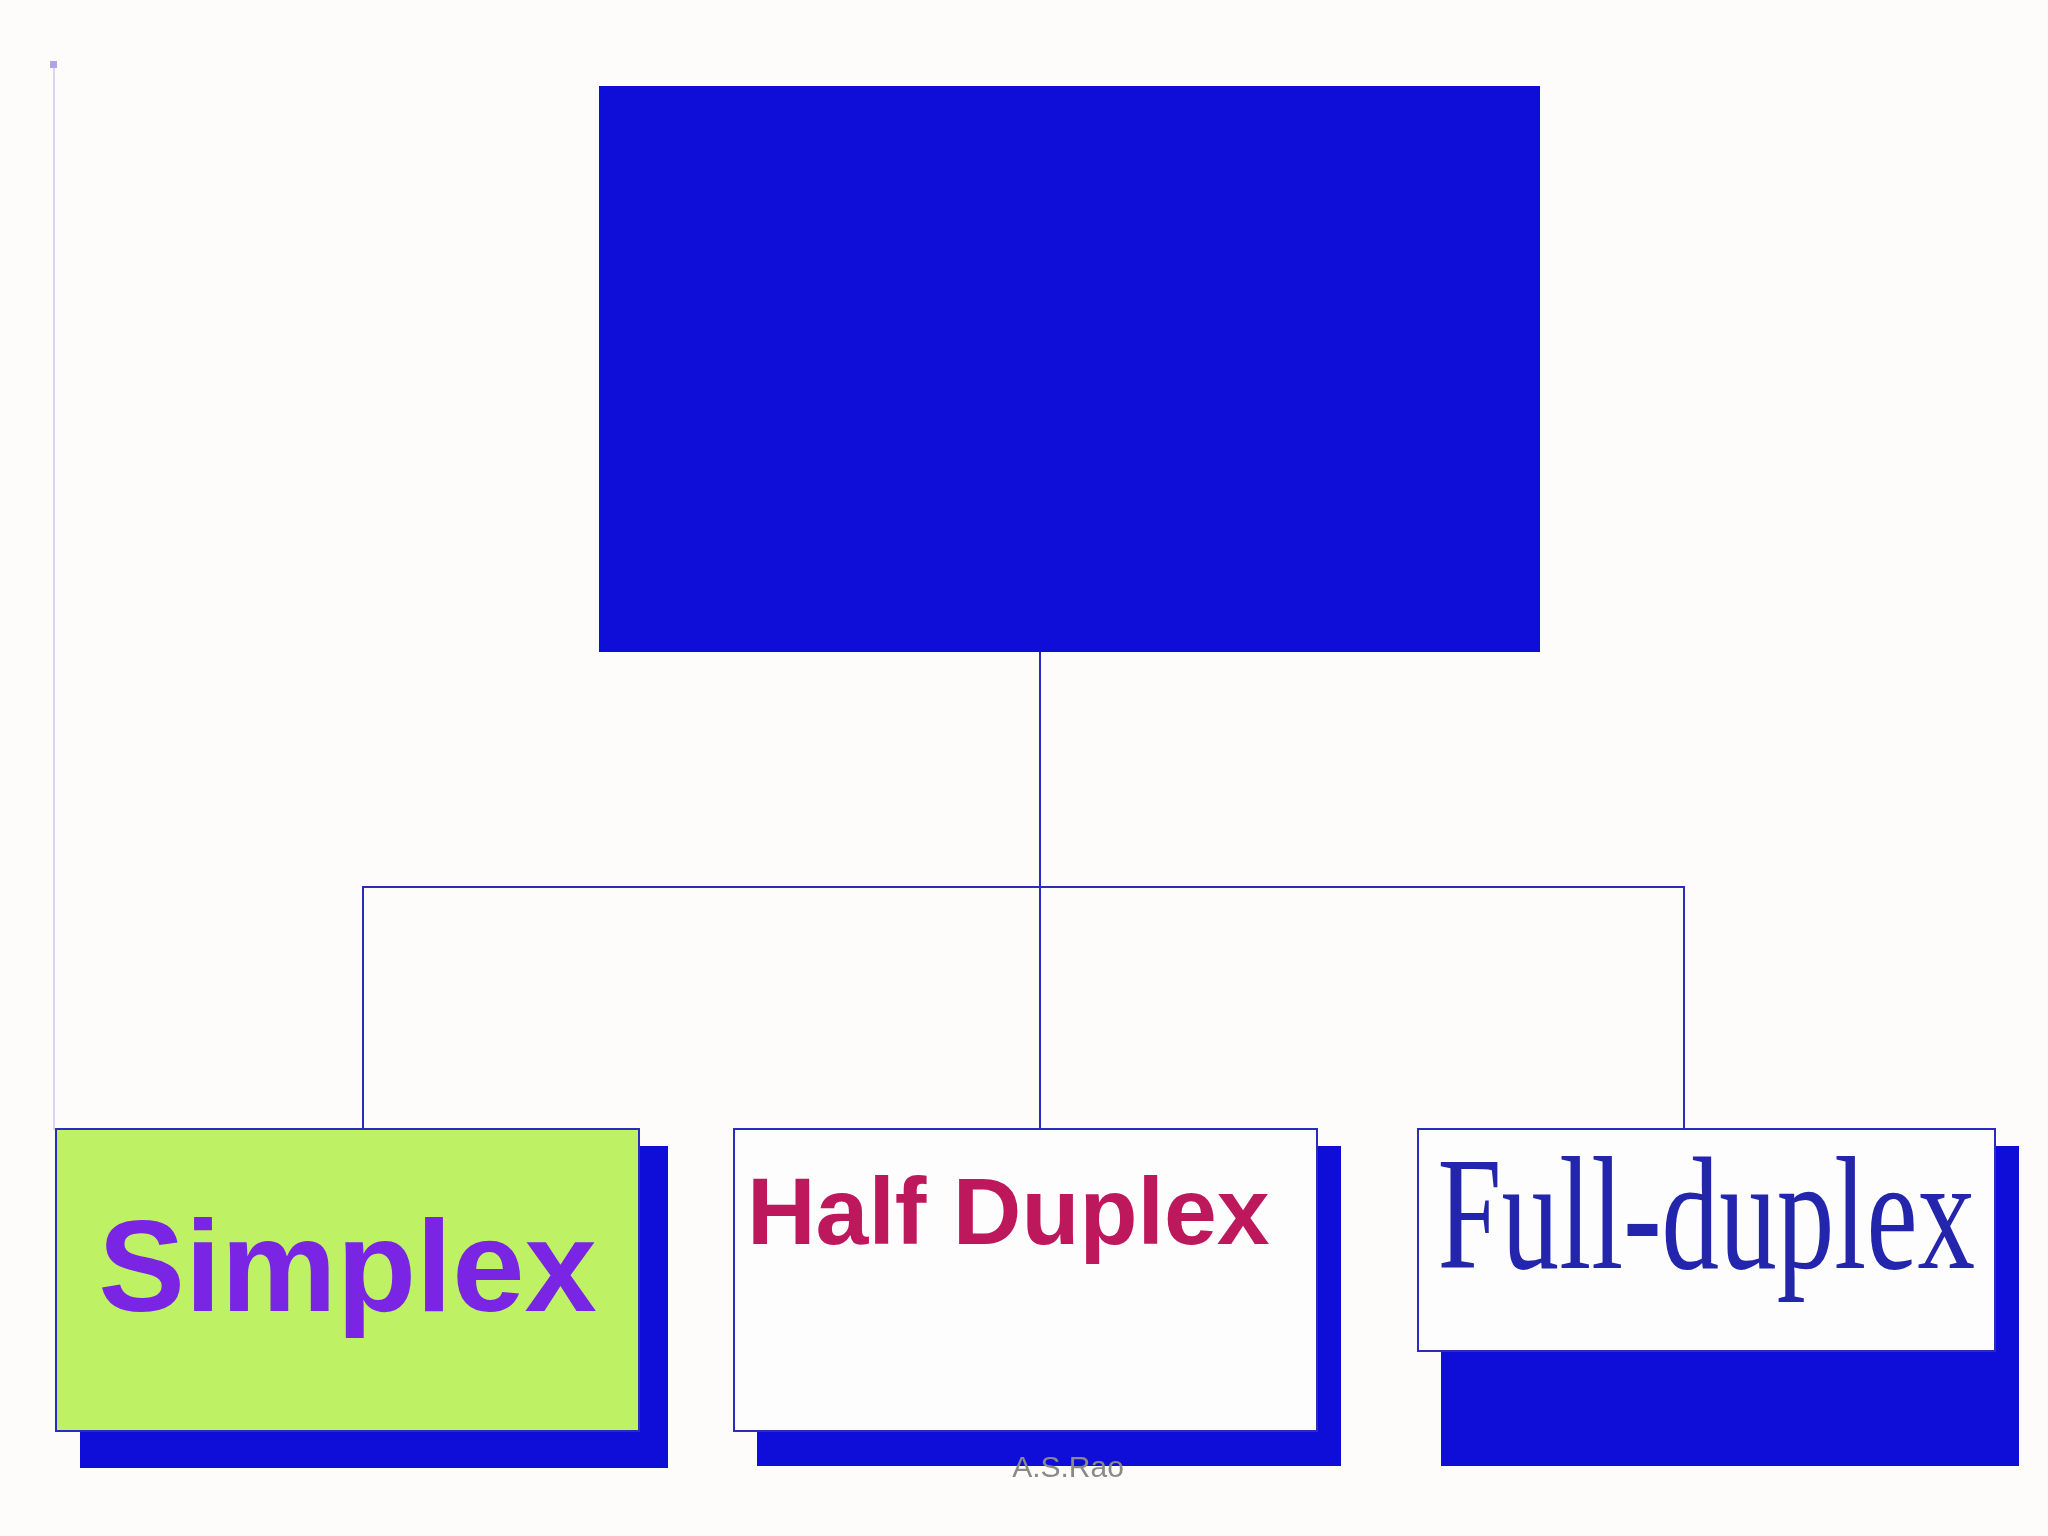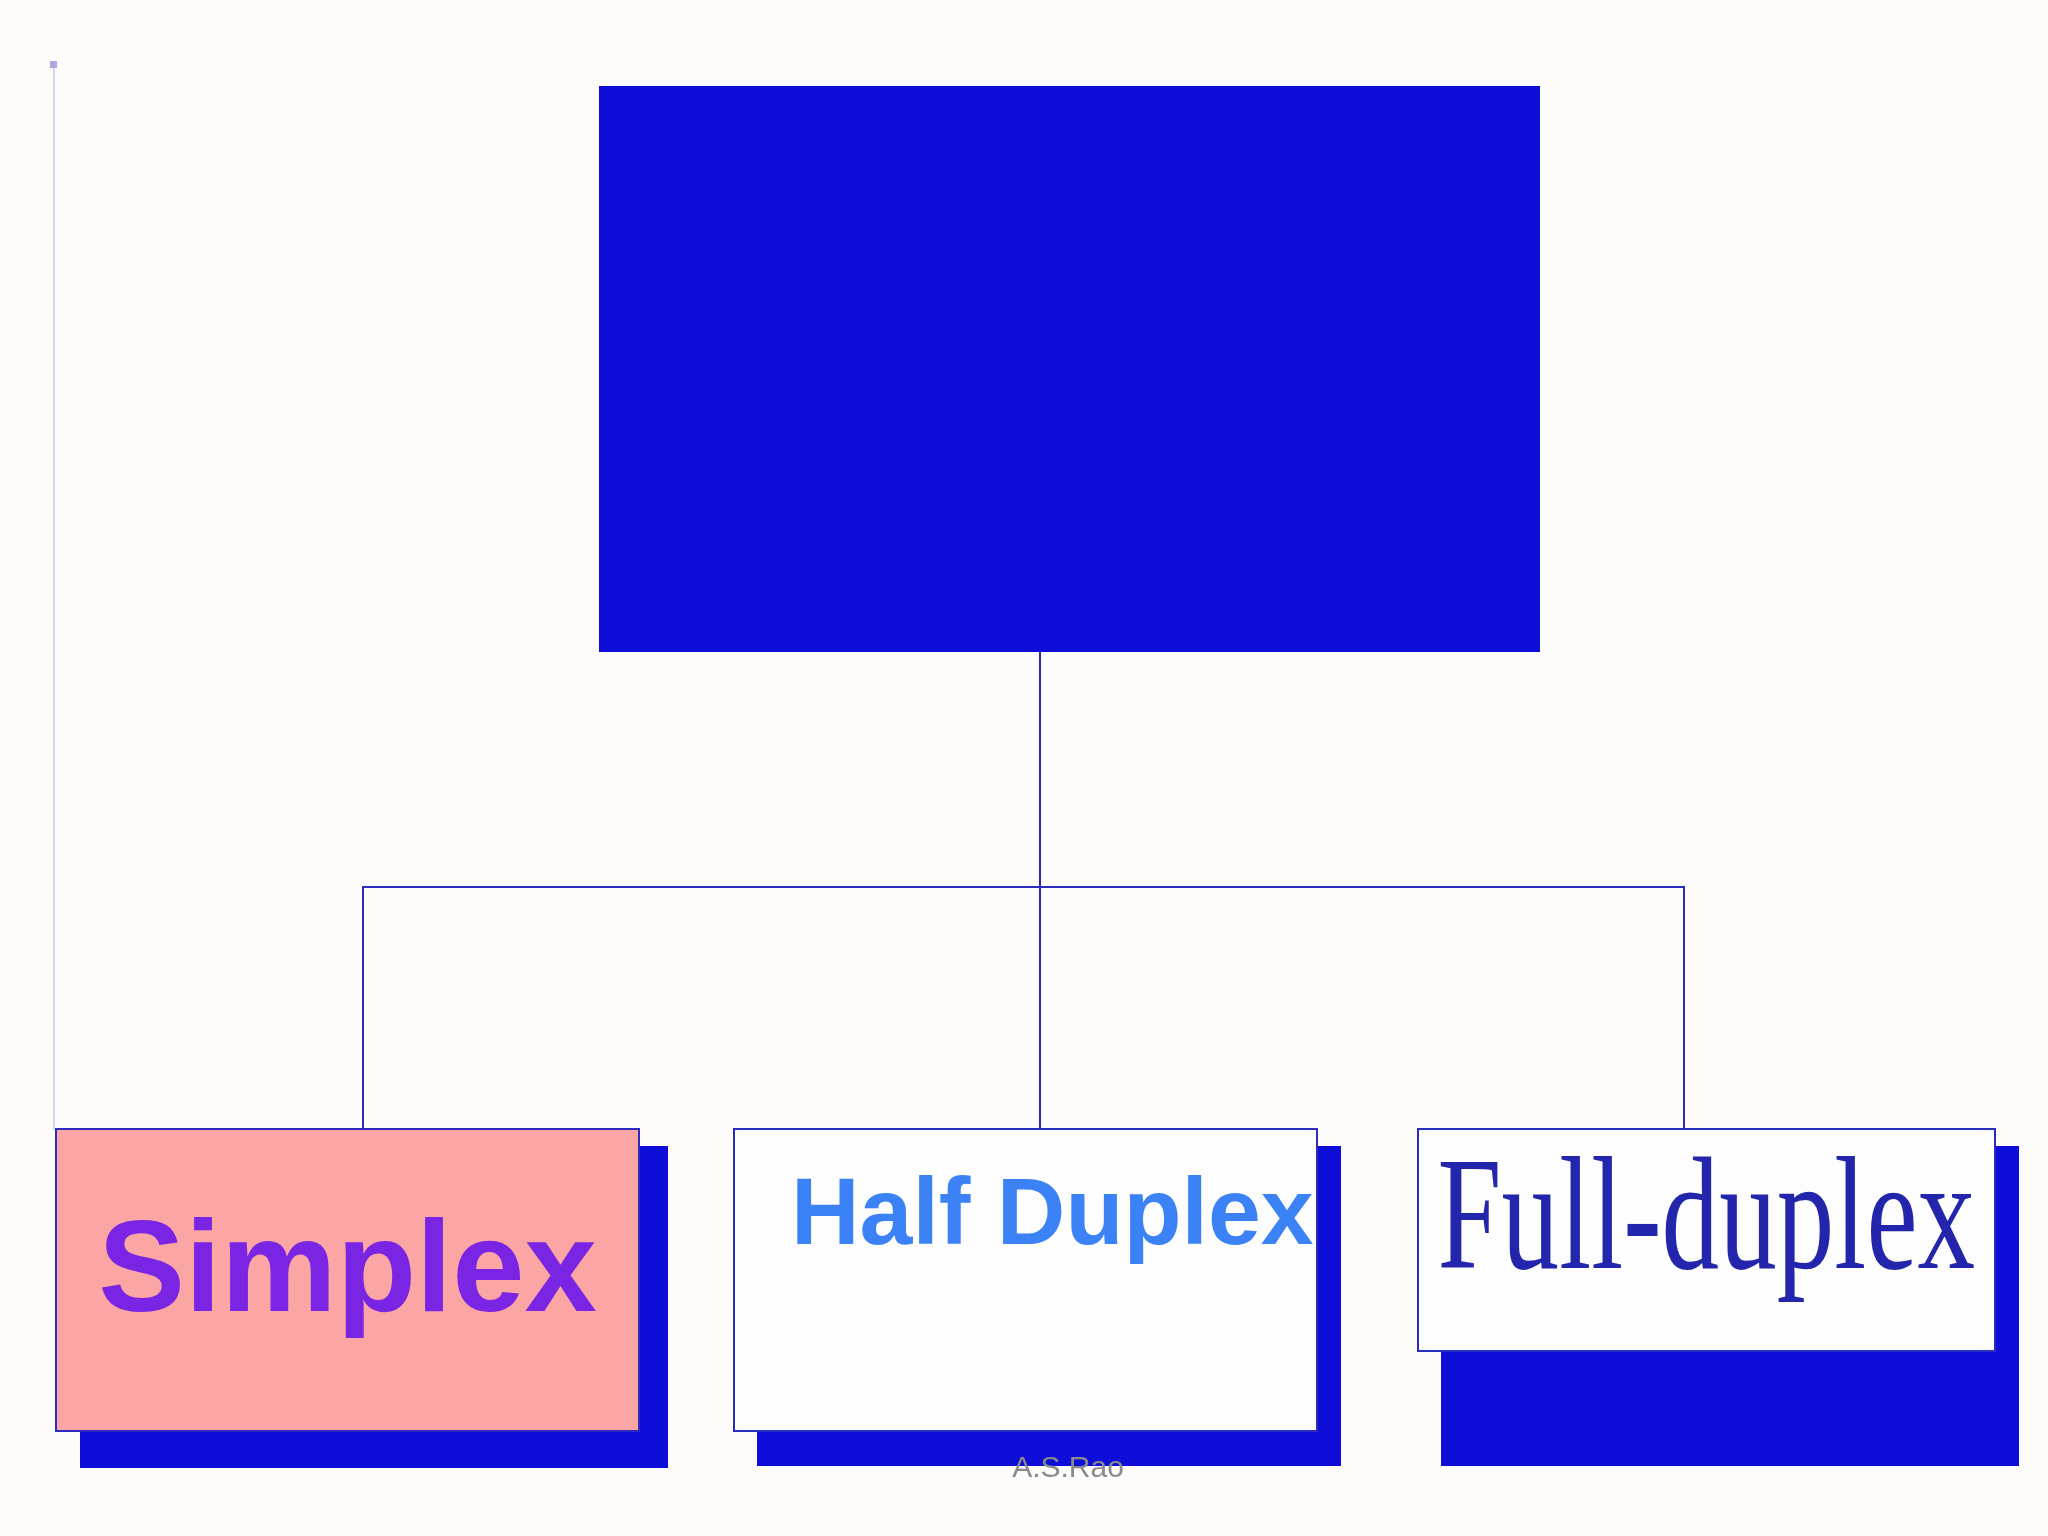--- a/index.html
+++ b/index.html
@@ -57,26 +57,26 @@
   <div class="shadow shadow-half" style="background: rgb(14, 14, 216);"></div>
   <div class="shadow shadow-full" style="background: rgb(14, 14, 216);"></div>
 
   <div class="line line-v-root" style="background: rgb(43, 43, 189);"></div>
   <div class="line line-h-main" style="background: rgb(43, 43, 189);"></div>
   <div class="line line-v-left" style="background: rgb(43, 43, 189);"></div>
   <div class="line line-v-mid" style="background: rgb(43, 43, 189);"></div>
   <div class="line line-v-right" style="background: rgb(43, 43, 189);"></div>
 
 
-  <div class="node node-simplex" style="background: #fca5a5; border-color: rgb(43, 43, 189);">
+  <div class="node node-simplex" style="background: #bef264; border-color: rgb(43, 43, 189);">
     <div class="label" style="color: rgb(122, 37, 227);">Simplex</div>
   </div>
 
   <div class="node node-half" style="background: rgb(254, 253, 253); border-color: rgb(43, 43, 189);">
-    <div class="label" style="color: #3b82f6; margin-left: 44px;">Half Duplex</div>
+    <div class="label" style="color: #be185d;">Half Duplex</div>
   </div>
 
   <div class="node node-full" style="background: rgb(254, 253, 253); border-color: rgb(43, 43, 189);">
     <span class="label" style="color: rgb(35, 38, 173);">Full-duplex</span>
   </div>
 
   <div class="author" style="color: rgb(138, 138, 138);">A.S.Rao</div>
 
 </div>
 

